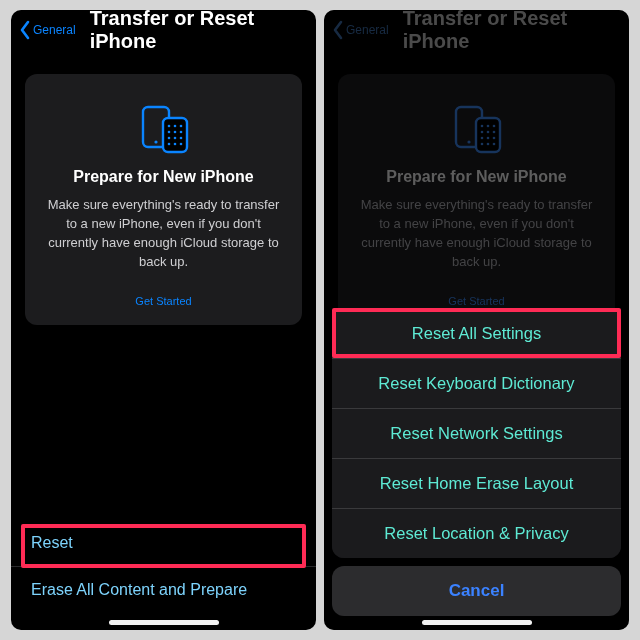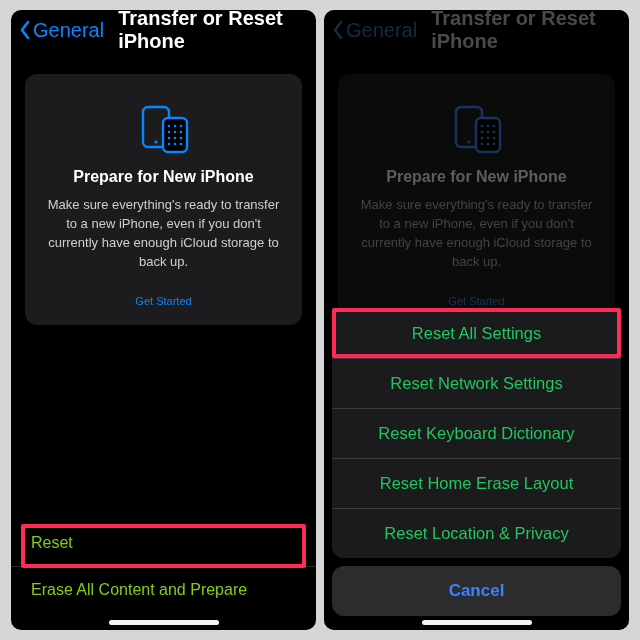--- a/index.html
+++ b/index.html
@@ -30,21 +30,21 @@
     display: flex;
     align-items: center;
     height: 40px;
     padding: 0 8px;
     font-size: 16px;
   }
   .nav .back {
     display: flex;
     align-items: center;
     color: #0a84ff;
-    font-size: 20px;
+    font-size: 12px;
     gap: 2px;
   }
   .nav .back svg { display:block; }
   .nav .title {
     font-weight: 600;
     font-size: 20px;
     margin-left: 14px;
     color: #fff;
   }
   .dimmed .nav .back { color: #2a4d78; }
@@ -82,21 +82,21 @@
   .bottom-list {
     position:absolute;
     left:0; right:0; bottom:18px;
   }
   .row {
     height: 46px;
     display:flex;
     align-items:center;
     padding: 0 20px;
     font-size: 16px;
-    color: #84cc16;
+    color: #7dd3fc;
     background:#000;
     border-top: 0.5px solid #2a2a2c;
   }
   .row:first-child { border-top: none; }
   .highlight {
     position:absolute;
     border: 4px solid #ff2b55;
     pointer-events:none;
     border-radius: 2px;
   }
@@ -122,21 +122,21 @@
     background:#1b1b1d;
     border-radius: 12px;
     overflow:hidden;
   }
   .sheet-row {
     height:50px;
     display:flex;
     align-items:center;
     justify-content:center;
     font-size:16.5px;
-    color:#22c55e;
+    color:#5eead4;
     border-top: 0.5px solid #3a3a3c;
     background:#1b1b1d;
   }
   .sheet-row:first-child { border-top:none; }
   .cancel {
     margin-top:8px;
     background:#2c2c2e;
     border-radius:12px;
     height:50px;
     display:flex;
@@ -239,22 +239,22 @@
       <div class="card-title">Prepare for New iPhone</div>
       <div class="card-body">Make sure everything's ready to transfer to a new iPhone, even if you don't currently have enough iCloud storage to back up.</div>
       <div class="card-cta">Get Started</div>
     </div>
 
     <div class="scrim"></div>
 
     <div class="sheet">
       <div class="sheet-group">
         <div class="sheet-row">Reset All Settings</div>
+        <div class="sheet-row">Reset Keyboard Dictionary</div>
         <div class="sheet-row">Reset Network Settings</div>
-        <div class="sheet-row">Reset Keyboard Dictionary</div>
         <div class="sheet-row">Reset Home Erase Layout</div>
         <div class="sheet-row">Reset Location &amp; Privacy</div>
       </div>
       <div class="cancel">Cancel</div>
     </div>
 
     <div class="highlight" style="left:8px; right:8px; bottom:272px; height:50px;"></div>
     <div class="home-indicator"></div>
   </div>
 

